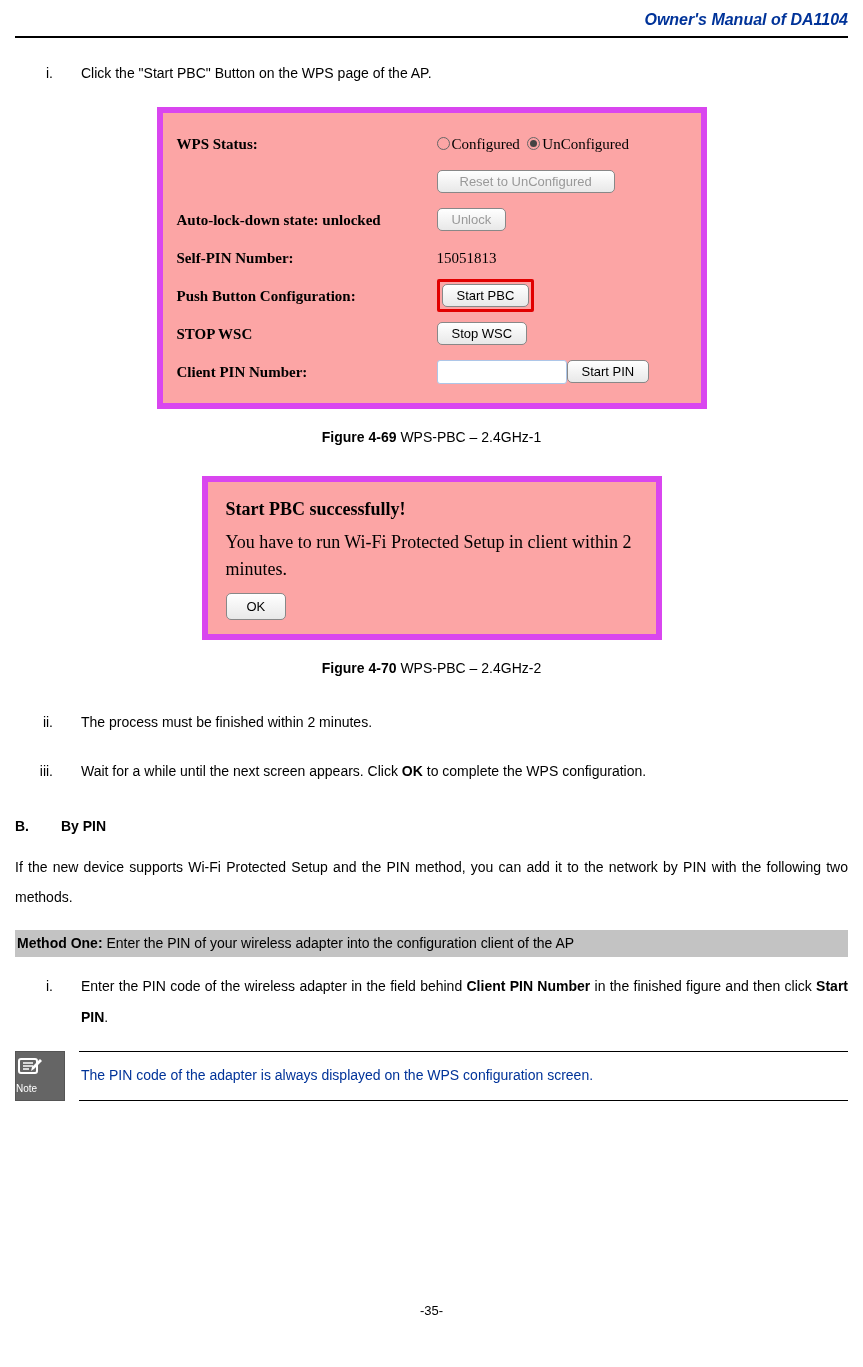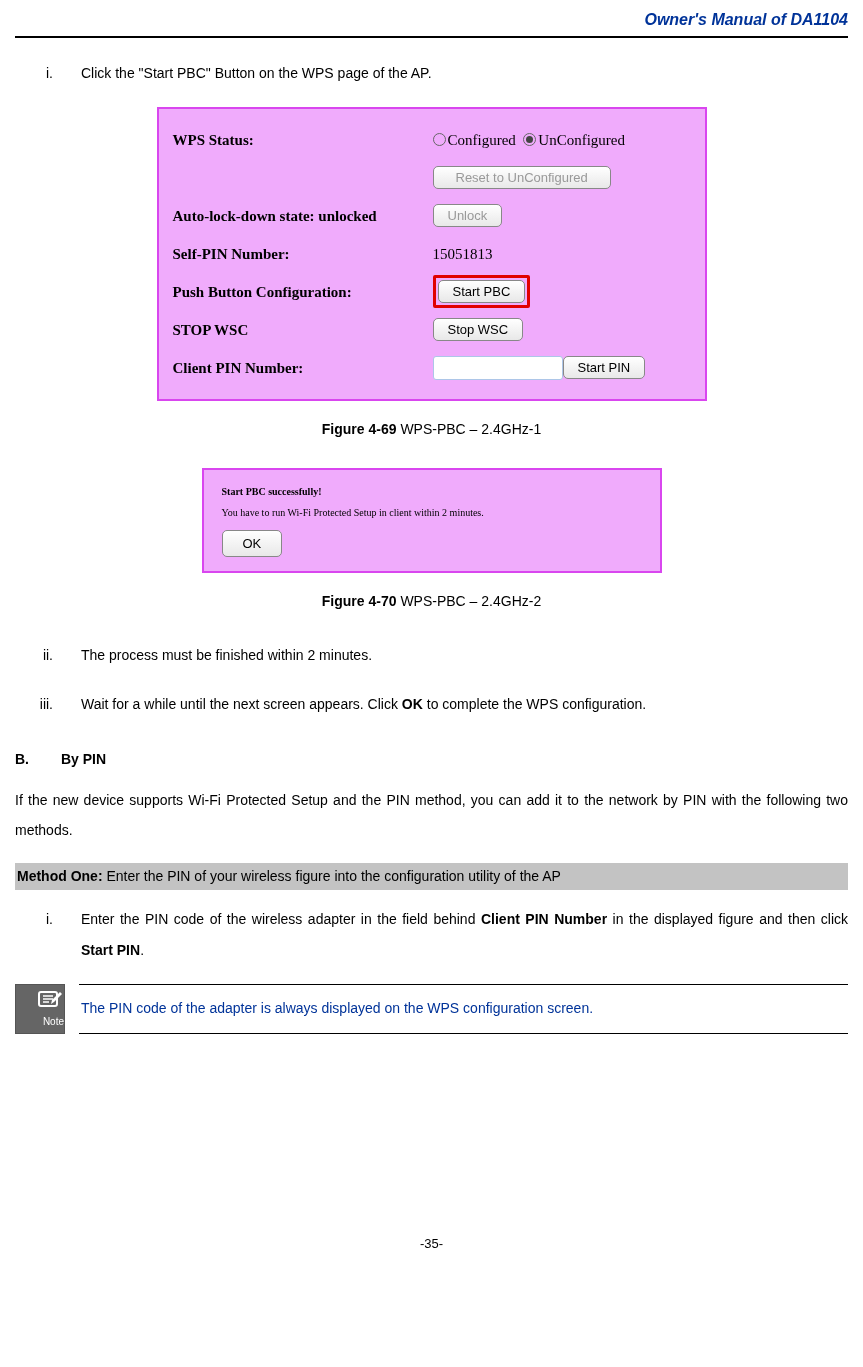--- a/index.html
+++ b/index.html
@@ -35,22 +35,22 @@
     width: 48px;
     flex-shrink: 0;
     text-align: right;
     padding-right: 28px;
   }
   .ordered-item .txt {
     flex: 1;
     text-align: justify;
   }
   .figure-panel {
-    border: 2px solid #d946ef;
-    background: #f0abfc;
+    border: 6px solid #d946ef;
+    background: #fca5a5;
     margin: 10px auto 18px auto;
     padding: 10px 14px;
   }
   .figure-1 { width: 550px; }
   .figure-2 { width: 460px; padding: 14px 18px; }
   .wps-row { display: flex; align-items: center; min-height: 34px; font-family: "Times New Roman", serif; font-size: 15px; margin: 4px 0; }
   .wps-label { width: 260px; font-weight: bold; }
   .wps-ctrl { flex: 1; display: flex; align-items: center; }
   .wps-btn {
     border: 1px solid #888;
@@ -89,21 +89,21 @@
     background: #444;
     border-radius: 50%;
   }
   .radio-lbl { font-family: "Times New Roman", serif; font-size: 15px; vertical-align: middle; }
   .caption {
     text-align: center;
     margin: 8px 0 28px 0;
     font-size: 14px;
   }
   .caption .cap-bold { font-weight: bold; margin-top: 12px; }
-  .msg-line { font-family: "Times New Roman", serif; font-size: 10px; margin-bottom: 6px; font-weight: bold;}
+  .msg-line { font-family: "Times New Roman", serif; font-size: 18px; margin-bottom: 6px; font-weight: bold;}
   .section-b {
     display: flex;
     margin: 30px 0 16px 0;
     font-weight: bold;
   }
   .section-b .b-lbl { width: 46px; }
   .para { margin: 8px 0 18px 0; line-height: 2.1; text-align: justify; }
   .method-bar {
     background: #c3c3c3;
     padding: 3px 2px;
@@ -115,21 +115,21 @@
     display: flex;
     margin: 10px 0 18px 0;
     align-items: stretch;
   }
   .note-icon {
     width: 50px; height: 50px;
     background: #656565;
     border: 1px solid #555;
     display: flex;
     flex-direction: column;
-    align-items: flex-end;
+    align-items: flex-start;
     justify-content: center;
     flex-shrink: 0;
     margin-right: 14px;
   }
   .note-icon svg { display: block; }
   .note-icon .note-text { color: #fff; font-size: 10px; margin-top: 2px; }
   .note-body {
     flex: 1;
     border-top: 1px solid #000;
     border-bottom: 1px solid #000;
@@ -238,27 +238,27 @@
 </div>
 
 <div class="section-b">
   <div class="b-lbl">B.</div>
   <div>By PIN</div>
 </div>
 
 <div class="para">If the new device supports Wi-Fi Protected Setup and the PIN method, you can add it to the network by PIN with the following two methods.</div>
 
 <div class="method-bar">
-  <span class="mb-bold">Method One:</span><span> Enter the PIN of your wireless figure into the configuration utility of the AP</span>
+  <span class="mb-bold">Method One:</span><span> Enter the PIN of your wireless adapter into the configuration client of the AP</span>
 </div>
 
 <div class="ordered-item">
   <div class="num">i.</div>
   <div class="txt">
-    <span>Enter the PIN code of the wireless adapter in the field behind </span><span class="bold">Client PIN Number</span><span> in the displayed figure and then click </span><span class="bold">Start PIN</span><span>.</span>
+    <span>Enter the PIN code of the wireless adapter in the field behind </span><span class="bold">Client PIN Number</span><span> in the finished figure and then click </span><span class="bold">Start PIN</span><span>.</span>
   </div>
 </div>
 
 <div class="note-block">
   <div class="note-icon">
     <svg width="28" height="24" viewBox="0 0 28 24">
       <rect x="3" y="4" width="18" height="14" rx="2" fill="none" stroke="#fff" stroke-width="2"></rect>
       <line x1="7" y1="8" x2="17" y2="8" stroke="#fff" stroke-width="1.5"></line>
       <line x1="7" y1="11" x2="17" y2="11" stroke="#fff" stroke-width="1.5"></line>
       <line x1="7" y1="14" x2="13" y2="14" stroke="#fff" stroke-width="1.5"></line>

